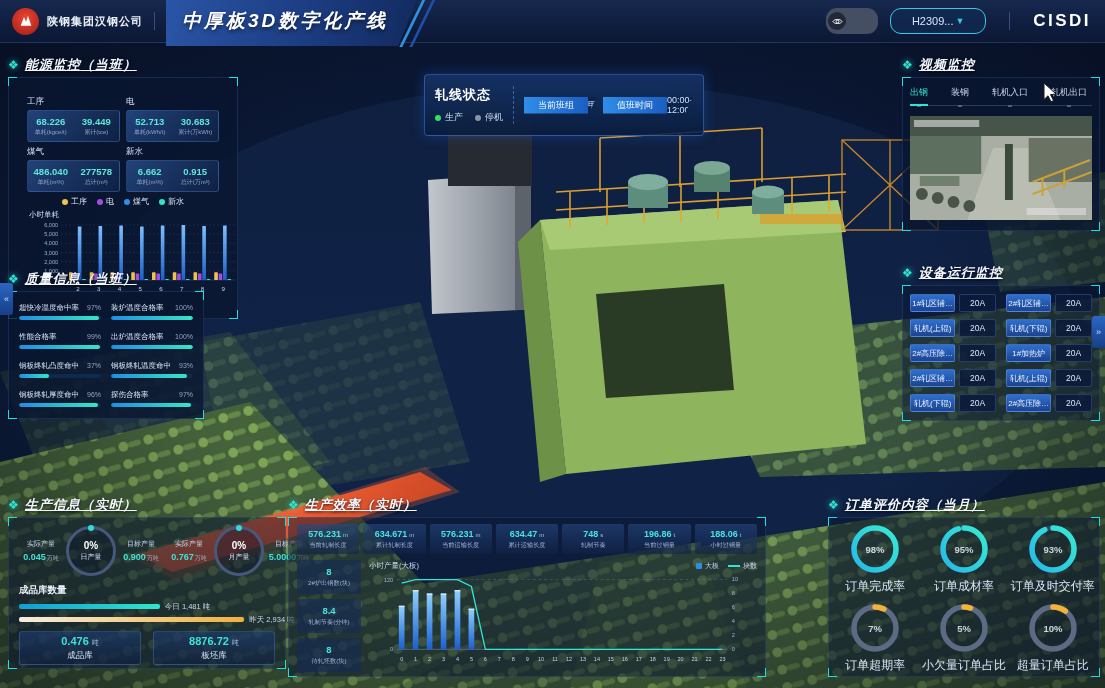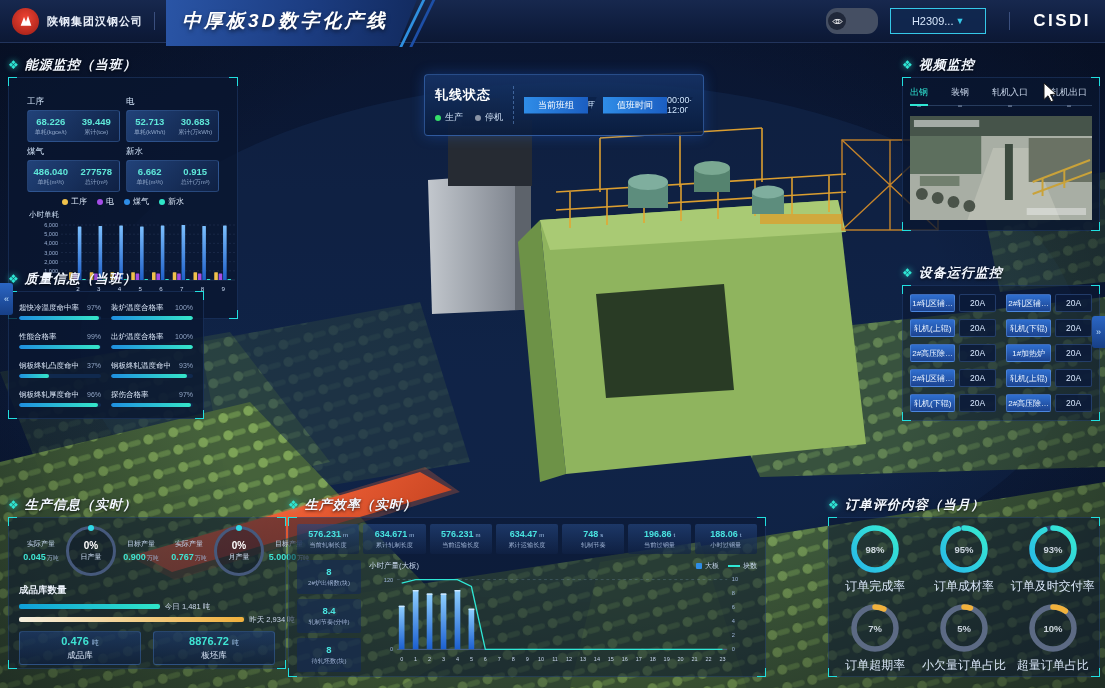--- a/index.html
+++ b/index.html
@@ -20,31 +20,31 @@
     background:linear-gradient(100deg,#2a55a6 0%,#1c3d82 55%,#122a5e 100%);
     clip-path:polygon(0 0,100% 0,calc(100% - 20px) 100%,0 100%);}
   .app-title{font-size:19px;font-weight:900;font-style:italic;color:#ffffff;letter-spacing:3px;
     text-shadow:0 2px 4px rgba(0,0,0,.55);white-space:nowrap;}
   .slash{width:3px;height:52px;transform:skewX(-26deg);margin-left:7px;}
   .s1{background:#2f8fe0;margin-left:-6px;}
   .s2{background:#1d4fa6;}
   .header-right{margin-left:auto;display:flex;align-items:center;gap:12px;margin-right:14px;}
   .eye-toggle{width:48px;height:22px;border-radius:11px;background:#454f63;display:flex;align-items:center;padding:2px;cursor:pointer;}
   .eye-knob{width:18px;height:18px;border-radius:50%;background:#20283a;display:flex;align-items:center;justify-content:center;}
-  .camera-select{min-width:78px;height:24px;border:1px solid #35c8e8;border-radius:0;cursor:pointer;
+  .camera-select{min-width:78px;height:24px;border:1px solid #35c8e8;border-radius:11px;cursor:pointer;
     background:rgba(16,40,80,.85);color:#d6e6fb;font-size:11px;display:flex;align-items:center;justify-content:center;gap:2px;padding:0 8px;}
   .caret{color:#35c8e8;font-size:9px;}
   .brand{font-size:17px;font-weight:800;color:#ffffff;letter-spacing:2.5px;}
 
   
   .panel{position:absolute;z-index:3;}
   .phead{display:flex;align-items:center;gap:6px;height:18px;margin-bottom:3px;}
   .dmnd{color:#2fe6d4;font-size:12px;line-height:1;text-shadow:0 0 6px rgba(47,230,212,.8);}
   .ptitle{font-size:13px;font-weight:800;font-style:italic;color:#f2f7ff;letter-spacing:1px;
-    text-shadow:0 1px 3px rgba(0,0,0,.8);white-space:nowrap;}
+    text-shadow:0 1px 3px rgba(0,0,0,.8);white-space:nowrap;text-decoration:underline;}
   .box{position:relative;background:rgba(9,22,48,.78);border:1px solid rgba(70,120,200,.22);}
   .glass{background:rgba(9,22,48,.5);}
   .c{position:absolute;width:8px;height:8px;border:1.5px solid #21dfe0;}
   .c.tl{top:-1px;left:-1px;border-right:none;border-bottom:none;}
   .c.tr{top:-1px;right:-1px;border-left:none;border-bottom:none;}
   .c.bl{bottom:-1px;left:-1px;border-right:none;border-top:none;}
   .c.br{bottom:-1px;right:-1px;border-left:none;border-top:none;}
 
   
   .egrid{display:grid;grid-template-columns:1fr 1fr;gap:4px 6px;}

